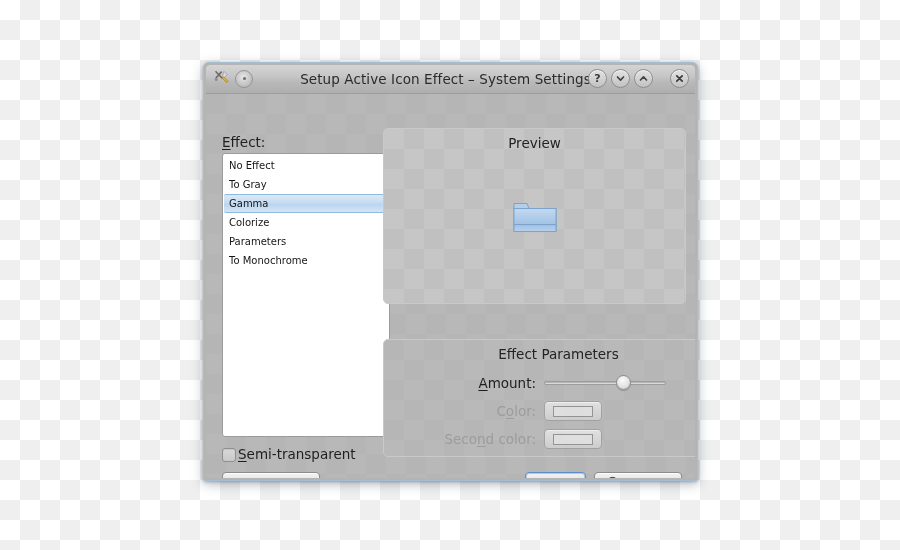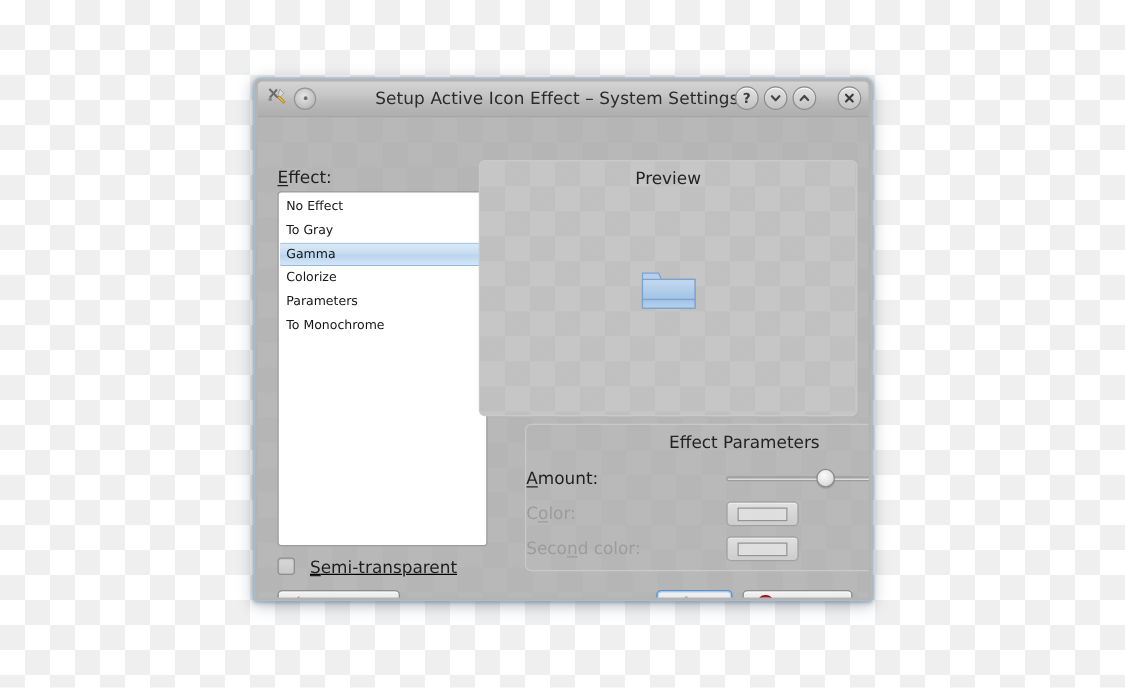--- a/index.html
+++ b/index.html
@@ -158,23 +158,22 @@
     padding-left: 5px;
     height: 19px;
     line-height: 17px;
   }
 
   
   .check-row {
     position: absolute;
     left: 16px; top: 352px;
     display: flex;
-    align-items: flex-start;
-    gap: 12px;
-    text-decoration: underline;
+    align-items: flex-end;
+    gap: 2px;
   }
   .checkbox {
     width: 14px; height: 14px;
     border: 1px solid #8f8f8f;
     border-radius: 3px;
     background: linear-gradient(to bottom, #d8d8d8, #c9c9c9);
     box-shadow: inset 0 1px 1px rgba(0,0,0,0.08);
     box-sizing: border-box;
   }
   .check-label { font-size: 13.5px; color: #1f1f1f; }
@@ -208,21 +207,21 @@
     position: absolute;
     right: 13px; top: 378px;
     display: flex;
     gap: 8px;
   }
 
   
   .preview-panel {
     position: absolute;
     left: 177px; top: 34px;
-    width: 303px; height: 205px;
+    width: 303px; height: 176px;
     border: 1px solid #c9c9c9;
     border-radius: 5px;
     box-sizing: border-box;
     background-color: #c6c6c6;
     background-image:
       linear-gradient(45deg, #c0c0c0 25%, transparent 25%, transparent 75%, #c0c0c0 75%),
       linear-gradient(45deg, #c0c0c0 25%, transparent 25%, transparent 75%, #c0c0c0 75%);
     background-size: 40px 40px;
     background-position: 0 0, 20px 20px;
     overflow: hidden;
@@ -247,39 +246,38 @@
     border: 1px solid #c9c9c9;
     border-radius: 5px;
     box-sizing: border-box;
     background-color: #b6b6b6;
     background-image:
       linear-gradient(45deg, rgba(255,255,255,0.045) 25%, transparent 25%, transparent 75%, rgba(255,255,255,0.045) 75%),
       linear-gradient(45deg, rgba(255,255,255,0.045) 25%, transparent 25%, transparent 75%, rgba(255,255,255,0.045) 75%);
     background-size: 40px 40px;
     background-position: 0 0, 20px 20px;
     overflow: hidden;
-    margin-left: 37px;
   }
   .params-title {
     position: absolute;
     left: 0; right: 0; top: 6px;
     text-align: center;
     font-size: 13.5px;
     color: #232323;
   }
   .param-row {
     position: absolute;
     left: 0; right: 0;
     height: 22px;
     display: flex;
     align-items: center;
   }
   .param-row .plabel {
     width: 160px;
-    text-align: left;
+    text-align: right;
     padding-right: 8px;
     font-size: 13.5px;
     color: #1f1f1f;
     box-sizing: border-box;
   }
   .param-row.disabled .plabel { color: #9c9c9c; }
 
   
   .slider {
     position: relative;

